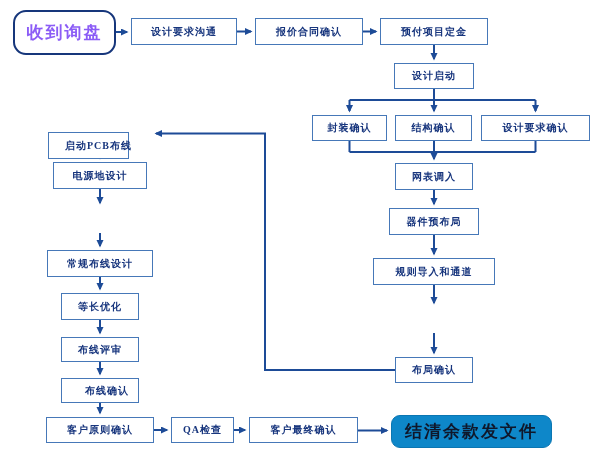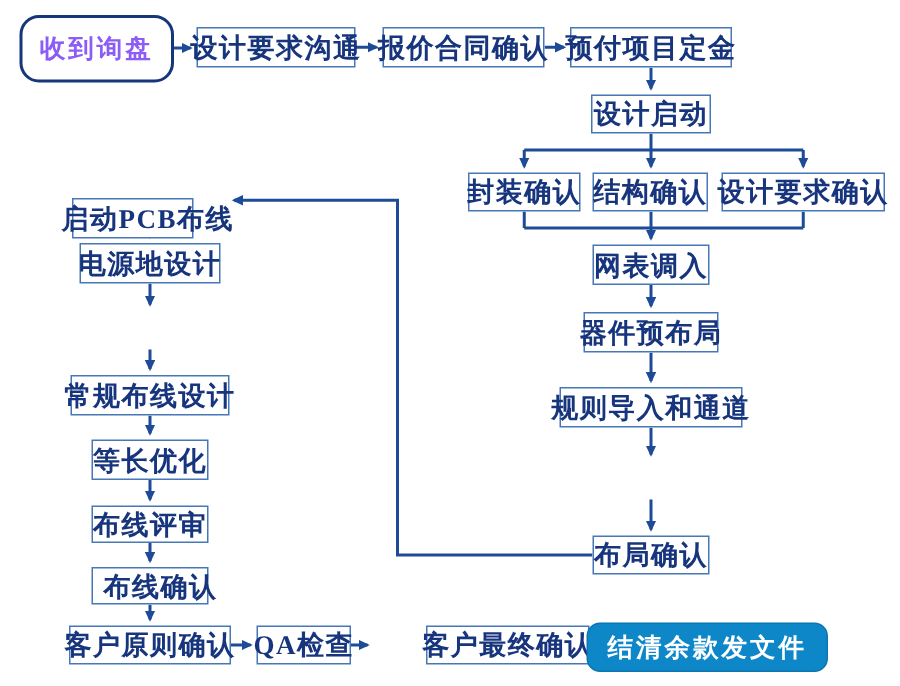--- a/index.html
+++ b/index.html
@@ -11,33 +11,33 @@
     overflow:hidden;
   }
   #wires{position:absolute;left:0;top:0;width:600px;height:457px;}
   .node{
     position:absolute;
     box-sizing:border-box;
     background:#ffffff;
     border:1.5px solid #4678b8;
     color:#17357d;
     display:flex;align-items:center;justify-content:center;
-    font-weight:bold;font-size:18px;letter-spacing:1px;
+    font-weight:bold;font-size:10px;letter-spacing:1px;
     white-space:nowrap;line-height:1;
   }
   .start{
     border:2.5px solid #16367b;
     border-radius:13px;
     font-size:17px;letter-spacing:2px;color:#8b5cf6;
   }
   .final{
     background:#0e87c9;
     border:1px solid #0b76b2;
     border-radius:9px;
-    color:#ffffff;font-size:17px;letter-spacing:2px;
+    color:#0f172a;font-size:17px;letter-spacing:2px;
   }
   
   .n0{left:13px;top:10px;width:103px;height:45px;}
   .n1{left:131px;top:18px;width:106px;height:27px;}
   .n2{left:255px;top:18px;width:108px;height:27px;}
   .n3{left:380px;top:18px;width:108px;height:27px;}
   .n4{left:394px;top:63px;width:80px;height:26px;}
   
   .n5{left:312px;top:115px;width:75px;height:26px;}
   .n6{left:395px;top:115px;width:77px;height:26px;}
@@ -52,21 +52,21 @@
   .n13{left:48px;top:132px;width:81px;height:27px;padding-left:20px;}
   .n14{left:53px;top:162px;width:94px;height:27px;}
   .n15{left:47px;top:207px;width:106px;height:26px;}
   .n16{left:47px;top:250px;width:106px;height:27px;}
   .n17{left:61px;top:293px;width:78px;height:27px;}
   .n18{left:61px;top:337px;width:78px;height:25px;}
   .n19{left:61px;top:378px;width:78px;height:25px;padding-left:14px;}
   .n20{left:46px;top:417px;width:108px;height:26px;}
   
   .n21{left:171px;top:417px;width:63px;height:26px;}
-  .n22{left:249px;top:417px;width:109px;height:26px;margin-left:35px;}
+  .n22{left:249px;top:417px;width:109px;height:26px;}
   .n23{left:391px;top:415px;width:161px;height:33px;}
 </style>
 </head>
 <body>
 
 <div id="canvas">
 
   <svg id="wires" viewBox="0 0 600 457" xmlns="http://www.w3.org/2000/svg">
     <defs>
       <marker id="ah" markerWidth="9" markerHeight="9" refX="6" refY="3.5" orient="auto" markerUnits="userSpaceOnUse">

